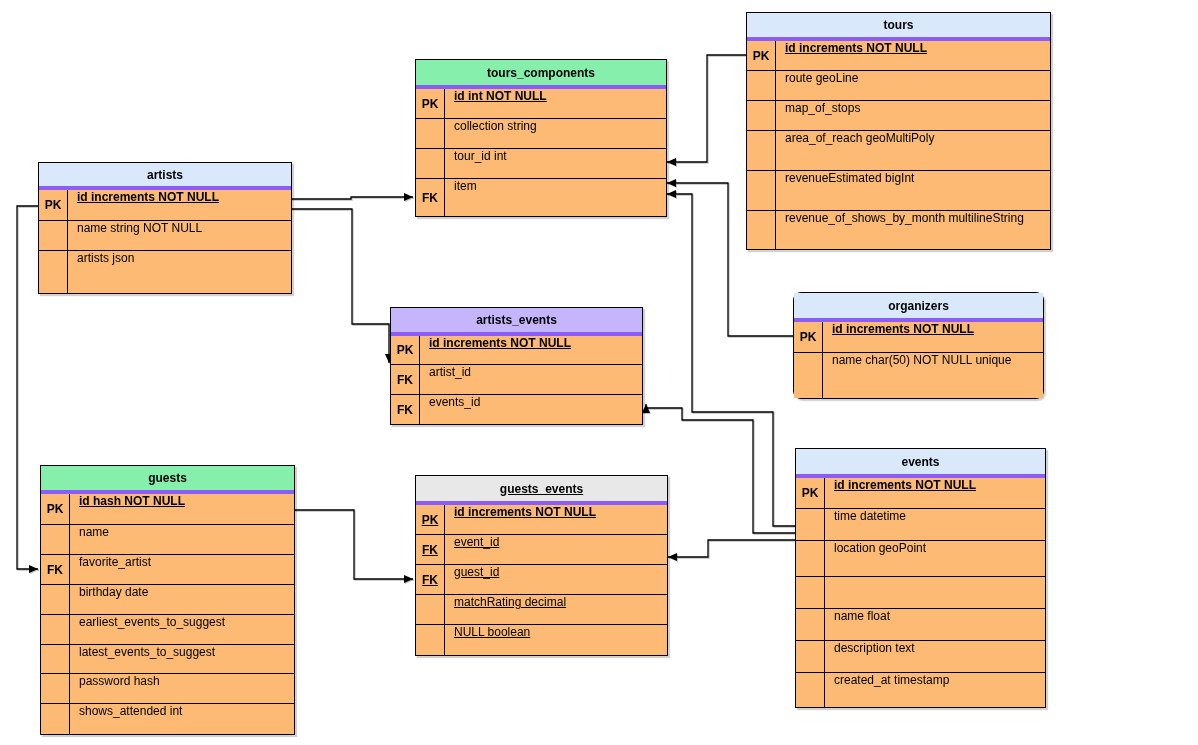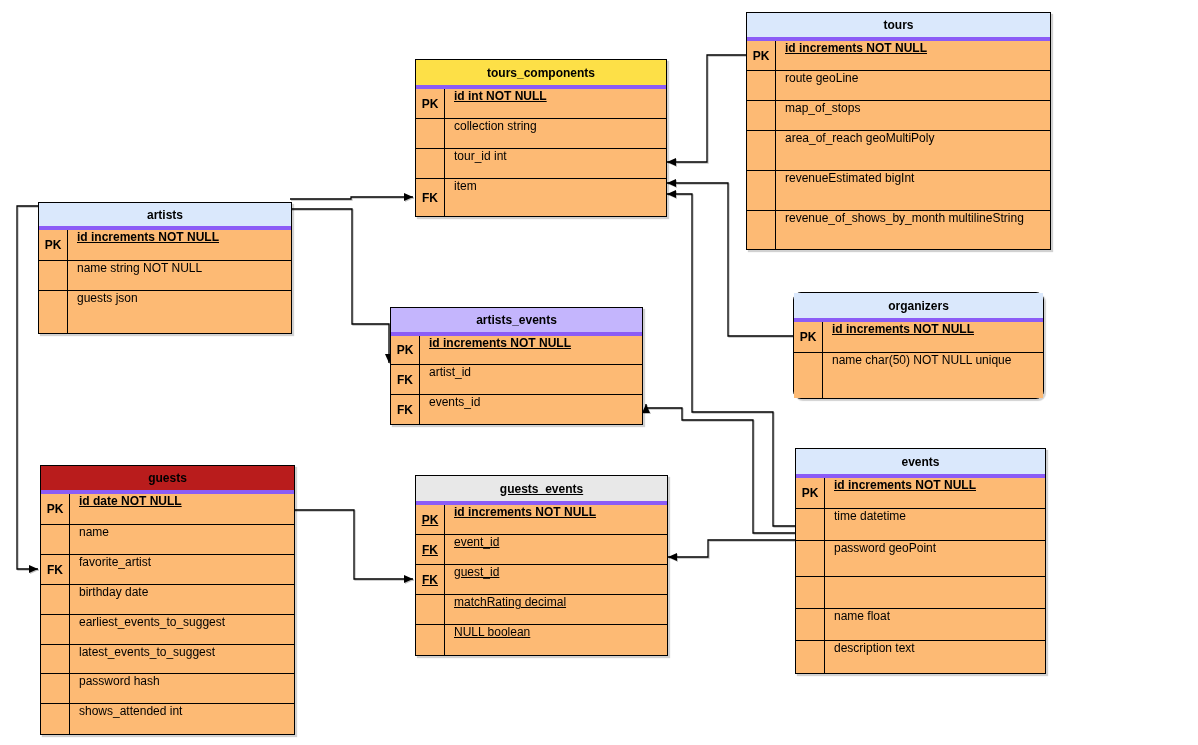--- a/index.html
+++ b/index.html
@@ -83,21 +83,21 @@
         </div>
       </div>
       <div class="tbl-row" style="height:38px">
         <div class="key-cell"></div>
         <div class="field-cell">
           <span>revenue_of_shows_by_month multilineString</span>
         </div>
       </div>
     </div>
   <div class="tbl" style="left: 415px; top: 59px; width: 250px;">
-      <div class="tbl-header" style="height:29px;background:#fde047">
+      <div class="tbl-header" style="height:29px;background:#86efac">
         <span>tours_components</span>
       </div>
       <div class="tbl-row pk" style="height:30px">
         <div class="key-cell">PK</div>
         <div class="field-cell">
           <span>id int NOT NULL</span>
         </div>
       </div>
       <div class="tbl-row" style="height:30px">
         <div class="key-cell"></div>
@@ -111,40 +111,40 @@
           <span>tour_id int</span>
         </div>
       </div>
       <div class="tbl-row" style="height:37px">
         <div class="key-cell">FK</div>
         <div class="field-cell">
           <span>item</span>
         </div>
       </div>
     </div>
-  <div class="tbl" style="left: 38px; top: 162px; width: 252px; margin-top: 40px;">
+  <div class="tbl" style="left: 38px; top: 162px; width: 252px;">
       <div class="tbl-header" style="height:27px;background:#dae8fc">
         <span>artists</span>
       </div>
       <div class="tbl-row pk" style="height:31px">
         <div class="key-cell">PK</div>
         <div class="field-cell">
           <span>id increments NOT NULL</span>
         </div>
       </div>
       <div class="tbl-row" style="height:30px">
         <div class="key-cell"></div>
         <div class="field-cell">
           <span>name string NOT NULL</span>
         </div>
       </div>
       <div class="tbl-row" style="height:42px">
         <div class="key-cell"></div>
         <div class="field-cell">
-          <span>guests json</span>
+          <span>artists json</span>
         </div>
       </div>
     </div>
   <div class="tbl" style="left: 390px; top: 307px; width: 251px;">
       <div class="tbl-header" style="height:28px;background:#c4b5fd">
         <span>artists_events</span>
       </div>
       <div class="tbl-row pk" style="height:29px">
         <div class="key-cell">PK</div>
         <div class="field-cell">
@@ -175,27 +175,27 @@
         </div>
       </div>
       <div class="tbl-row" style="height:45px">
         <div class="key-cell"></div>
         <div class="field-cell">
           <span>name char(50) NOT NULL unique</span>
         </div>
       </div>
     </div>
   <div class="tbl" style="left: 40px; top: 465px; width: 253px;">
-      <div class="tbl-header" style="height:28px;background:#b91c1c">
+      <div class="tbl-header" style="height:28px;background:#86efac">
         <span>guests</span>
       </div>
       <div class="tbl-row pk" style="height:31px">
         <div class="key-cell">PK</div>
         <div class="field-cell">
-          <span>id date NOT NULL</span>
+          <span>id hash NOT NULL</span>
         </div>
       </div>
       <div class="tbl-row" style="height:30px">
         <div class="key-cell"></div>
         <div class="field-cell">
           <span>name</span>
         </div>
       </div>
       <div class="tbl-row" style="height:30px">
         <div class="key-cell">FK</div>
@@ -281,33 +281,39 @@
       </div>
       <div class="tbl-row" style="height:32px">
         <div class="key-cell"></div>
         <div class="field-cell">
           <span>time datetime</span>
         </div>
       </div>
       <div class="tbl-row" style="height:36px">
         <div class="key-cell"></div>
         <div class="field-cell">
-          <span>password geoPoint</span>
+          <span>location geoPoint</span>
         </div>
       </div>
       <div class="tbl-row" style="height:32px">
         <div class="key-cell"></div>
       </div>
       <div class="tbl-row" style="height:32px">
         <div class="key-cell"></div>
         <div class="field-cell">
           <span>name float</span>
         </div>
       </div>
       <div class="tbl-row" style="height:32px">
         <div class="key-cell"></div>
         <div class="field-cell">
           <span>description text</span>
         </div>
       </div>
+      <div class="tbl-row" style="height:34px">
+        <div class="key-cell"></div>
+        <div class="field-cell">
+          <span>created_at timestamp</span>
+        </div>
+      </div>
     </div>
 
 </div>
 
 </body></html>

